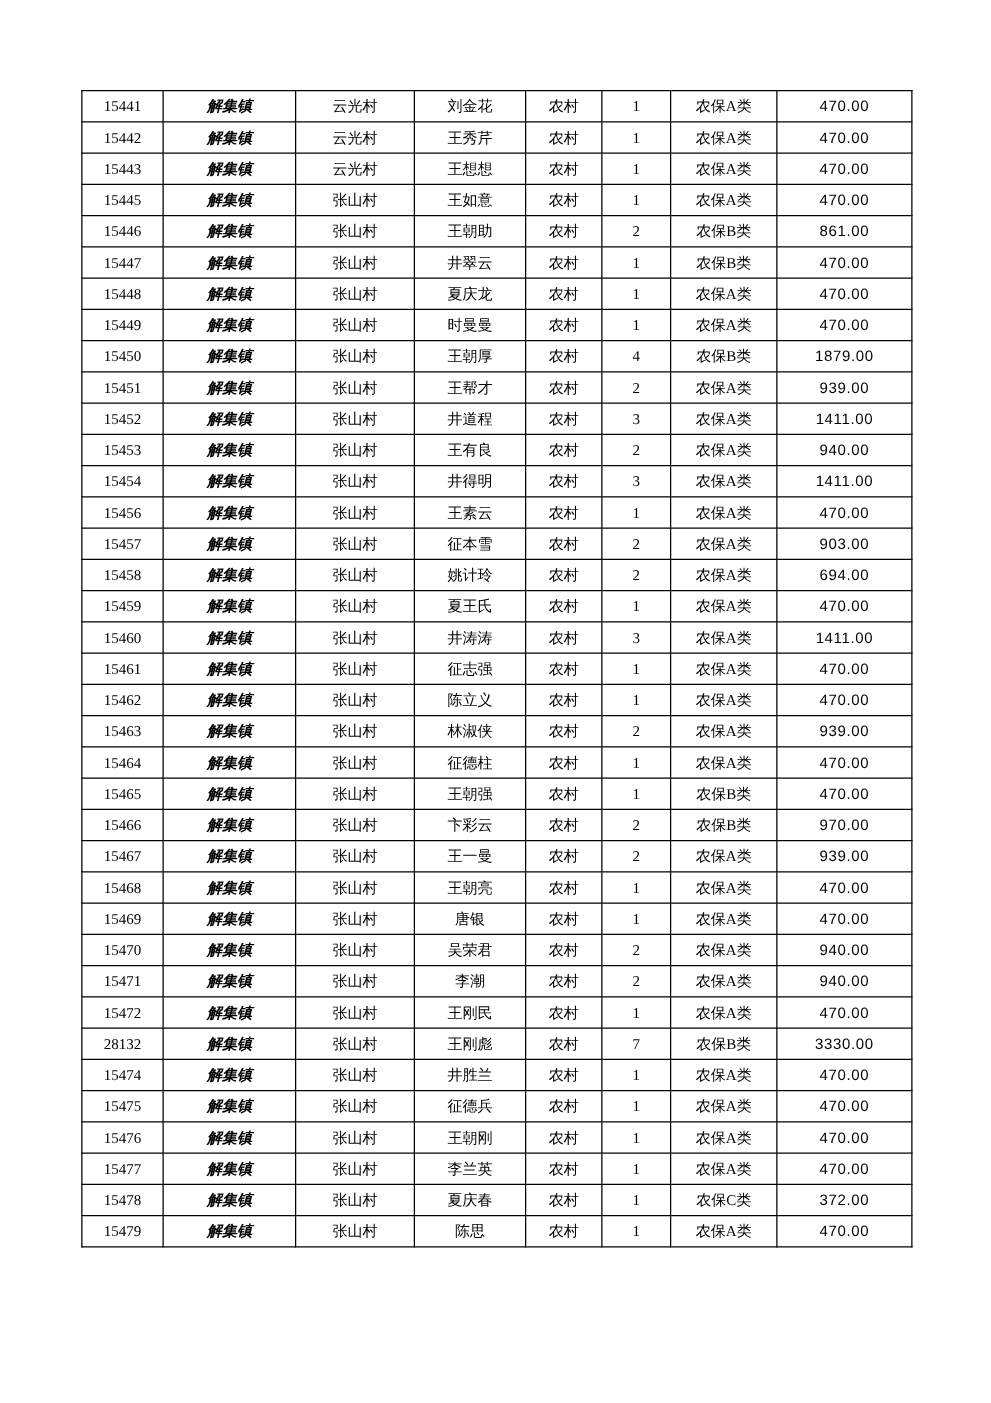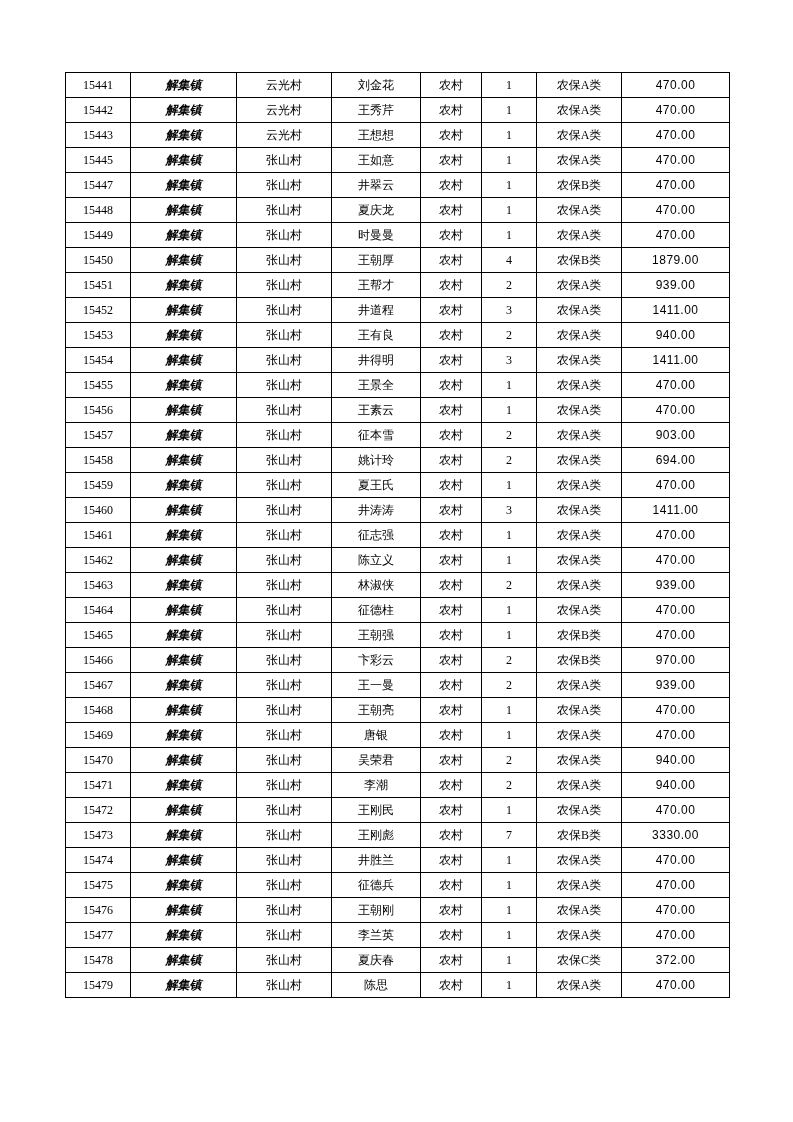--- a/index.html
+++ b/index.html
@@ -94,20 +94,30 @@
     <td class="col-id">15445</td>
     <td class="col-town">解集镇</td>
     <td class="col-village">张山村</td>
     <td class="col-person">王如意</td>
     <td class="col-residence">农村</td>
     <td class="col-count">1</td>
     <td class="col-category">农保A类</td>
     <td class="col-amount">470.00</td>
   </tr>
         <tr>
+    <td class="col-id">15446</td>
+    <td class="col-town">解集镇</td>
+    <td class="col-village">张山村</td>
+    <td class="col-person">王朝助</td>
+    <td class="col-residence">农村</td>
+    <td class="col-count">2</td>
+    <td class="col-category">农保B类</td>
+    <td class="col-amount">861.00</td>
+  </tr>
+        <tr>
     <td class="col-id">15447</td>
     <td class="col-town">解集镇</td>
     <td class="col-village">张山村</td>
     <td class="col-person">井翠云</td>
     <td class="col-residence">农村</td>
     <td class="col-count">1</td>
     <td class="col-category">农保B类</td>
     <td class="col-amount">470.00</td>
   </tr>
         <tr>
@@ -174,30 +184,20 @@
     <td class="col-id">15454</td>
     <td class="col-town">解集镇</td>
     <td class="col-village">张山村</td>
     <td class="col-person">井得明</td>
     <td class="col-residence">农村</td>
     <td class="col-count">3</td>
     <td class="col-category">农保A类</td>
     <td class="col-amount">1411.00</td>
   </tr>
         <tr>
-    <td class="col-id">15455</td>
-    <td class="col-town">解集镇</td>
-    <td class="col-village">张山村</td>
-    <td class="col-person">王景全</td>
-    <td class="col-residence">农村</td>
-    <td class="col-count">1</td>
-    <td class="col-category">农保A类</td>
-    <td class="col-amount">470.00</td>
-  </tr>
-        <tr>
     <td class="col-id">15456</td>
     <td class="col-town">解集镇</td>
     <td class="col-village">张山村</td>
     <td class="col-person">王素云</td>
     <td class="col-residence">农村</td>
     <td class="col-count">1</td>
     <td class="col-category">农保A类</td>
     <td class="col-amount">470.00</td>
   </tr>
         <tr>
@@ -354,21 +354,21 @@
     <td class="col-id">15472</td>
     <td class="col-town">解集镇</td>
     <td class="col-village">张山村</td>
     <td class="col-person">王刚民</td>
     <td class="col-residence">农村</td>
     <td class="col-count">1</td>
     <td class="col-category">农保A类</td>
     <td class="col-amount">470.00</td>
   </tr>
         <tr>
-    <td class="col-id">15473</td>
+    <td class="col-id">28132</td>
     <td class="col-town">解集镇</td>
     <td class="col-village">张山村</td>
     <td class="col-person">王刚彪</td>
     <td class="col-residence">农村</td>
     <td class="col-count">7</td>
     <td class="col-category">农保B类</td>
     <td class="col-amount">3330.00</td>
   </tr>
         <tr>
     <td class="col-id">15474</td>

